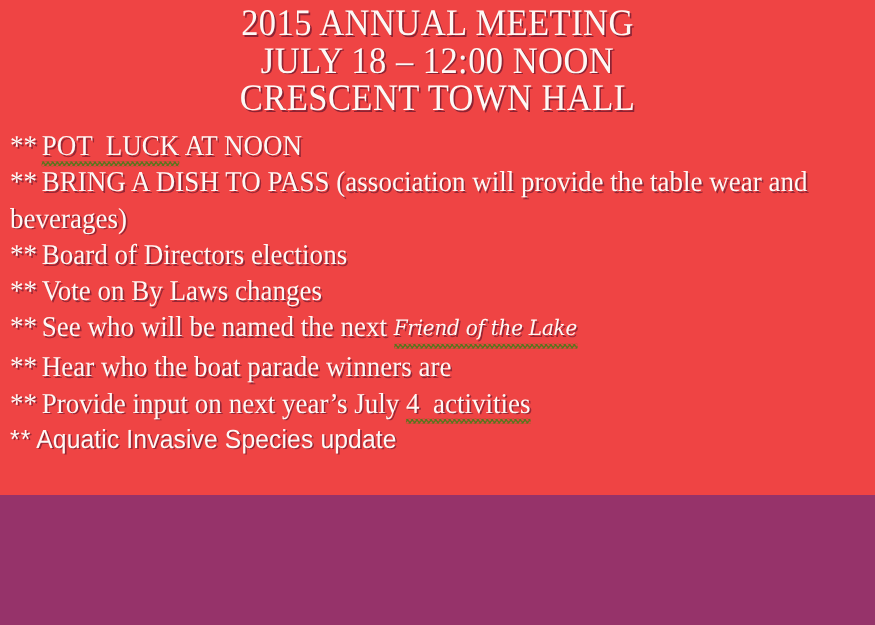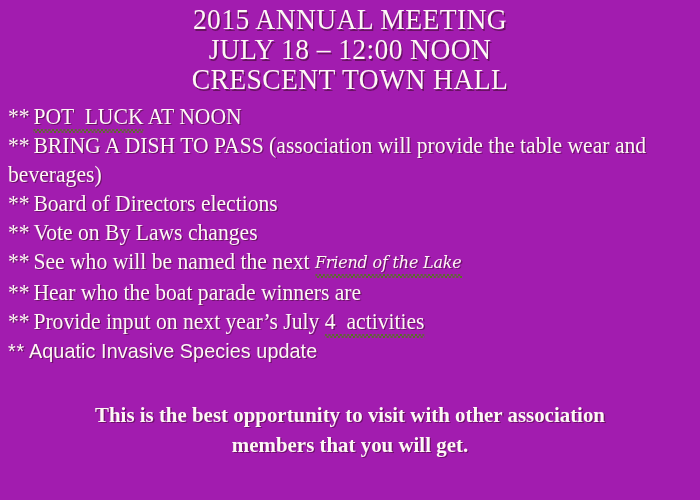--- a/index.html
+++ b/index.html
@@ -12,23 +12,23 @@
     height: 500px;
     overflow: hidden;
     background: #96336a;
     font-family: "Liberation Serif", serif;
     -webkit-font-smoothing: antialiased;
   }
 
   .flyer {
     position: relative;
     width: 700px;
-    height: 500px;
+    height: 396px;
     box-sizing: border-box;
-    background: #a21caf;
+    background: #ef4444;
     color: #fdf8f5;
   }
 
   
   .heading {
     padding-top: 4px;
     text-align: center;
   }
 
   .heading-line {
@@ -167,18 +167,14 @@
     <div class="bullet">
       <span class="marker">**</span><span>Provide input on next year’s July </span><span class="squiggle">4  activities</span>
     </div>
 
     <div class="bullet sans">
       <span class="marker">**</span><span>Aquatic Invasive Species update</span>
     </div>
 
   </div>
 
-  <div class="closing">
-    <div class="closing-line">This is the best opportunity to visit with other association</div>
-    <div class="closing-line">members that you will get.</div>
-  </div>
 
 </div>
 
 </body></html>

